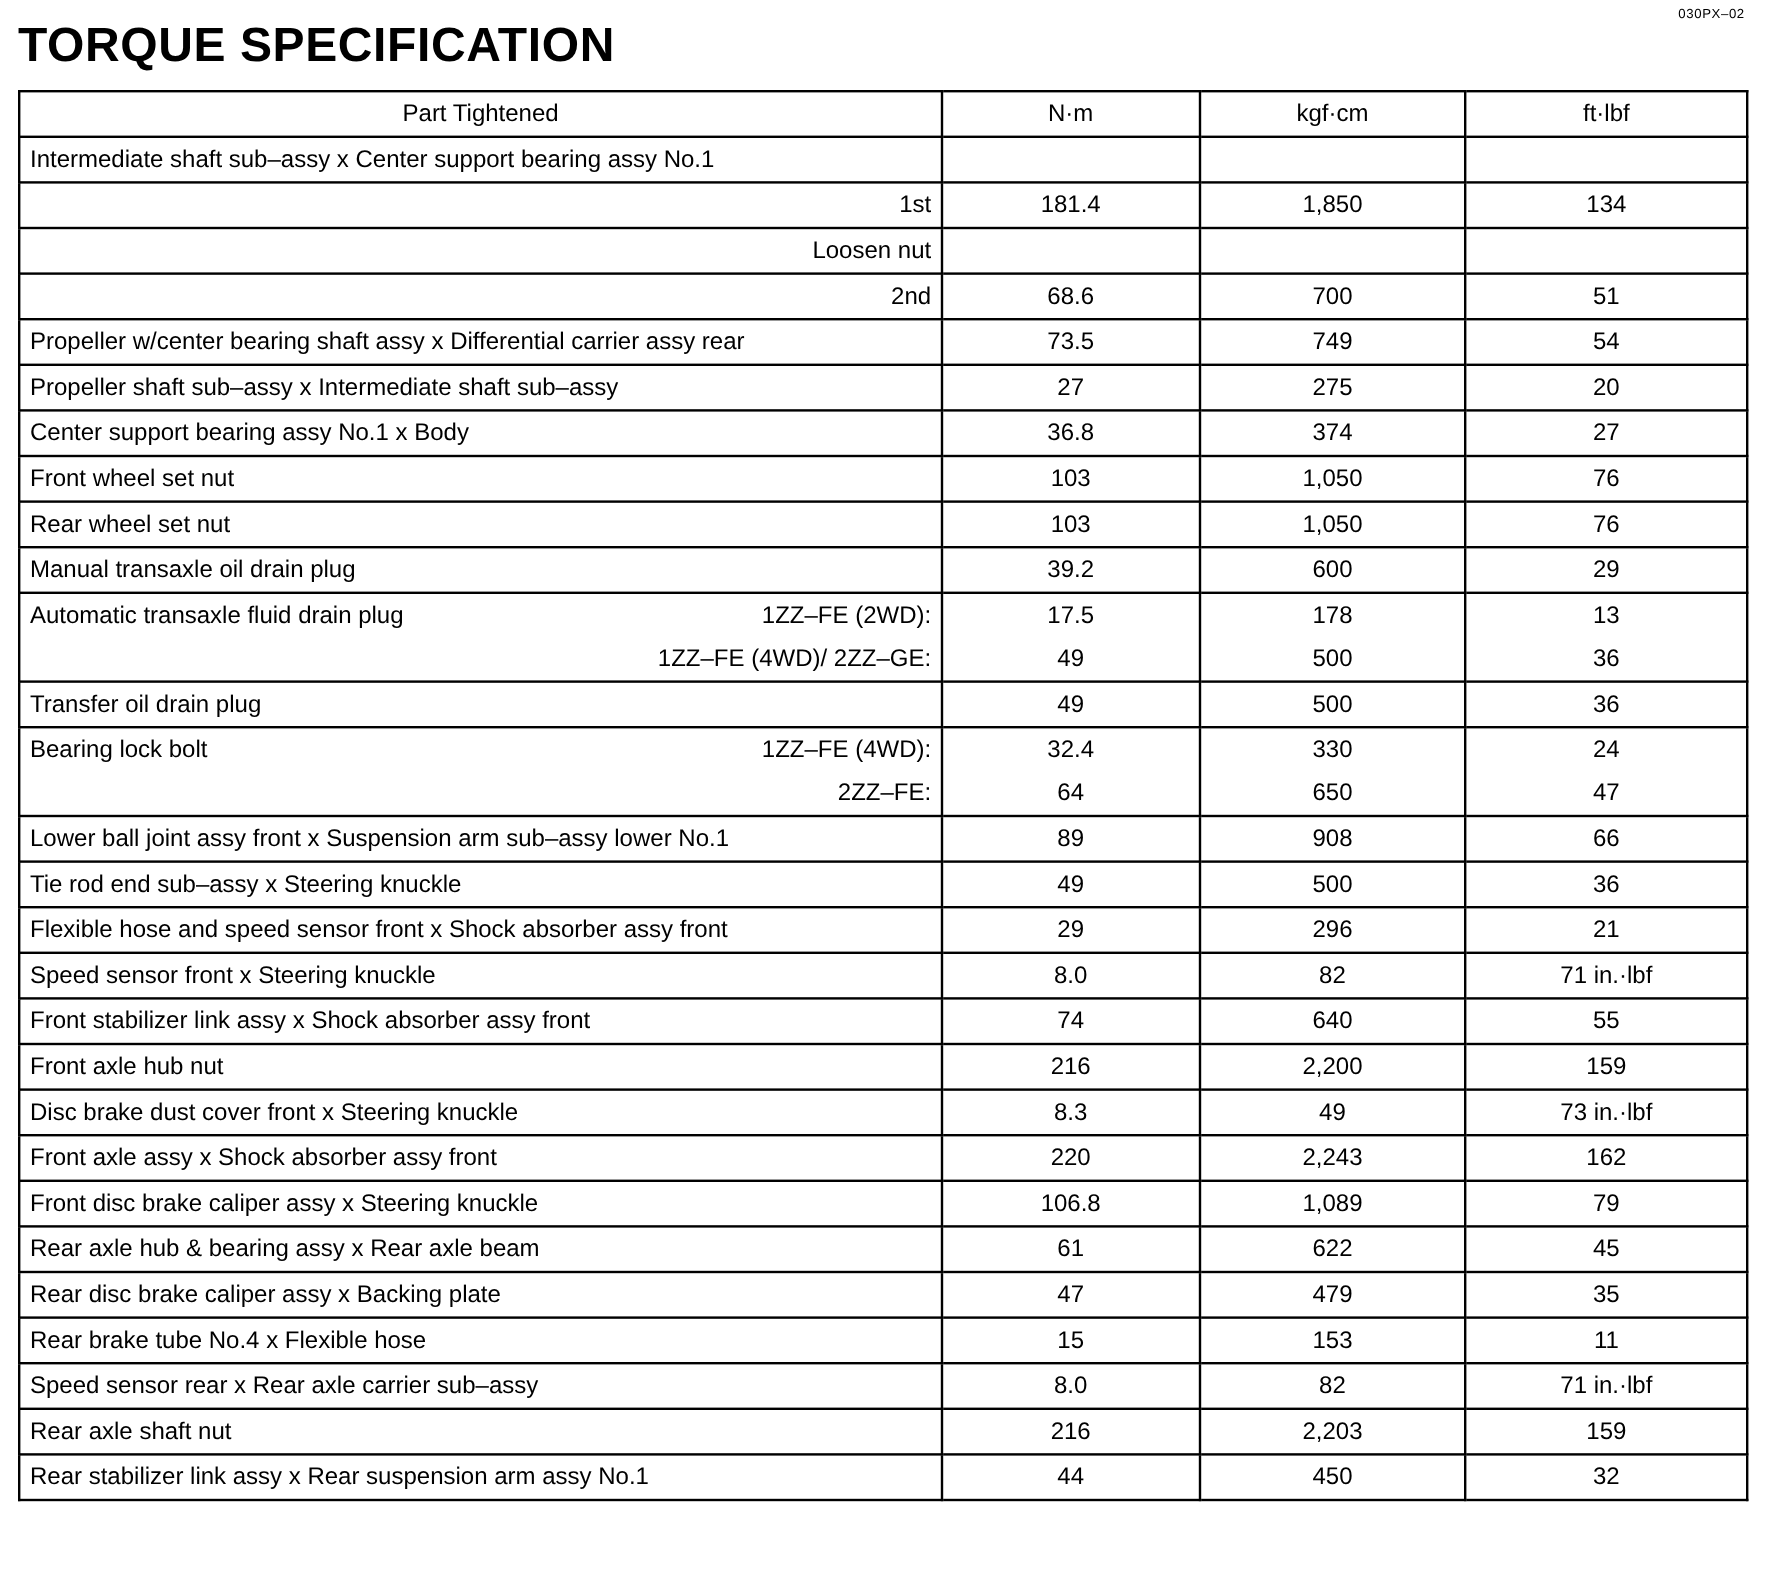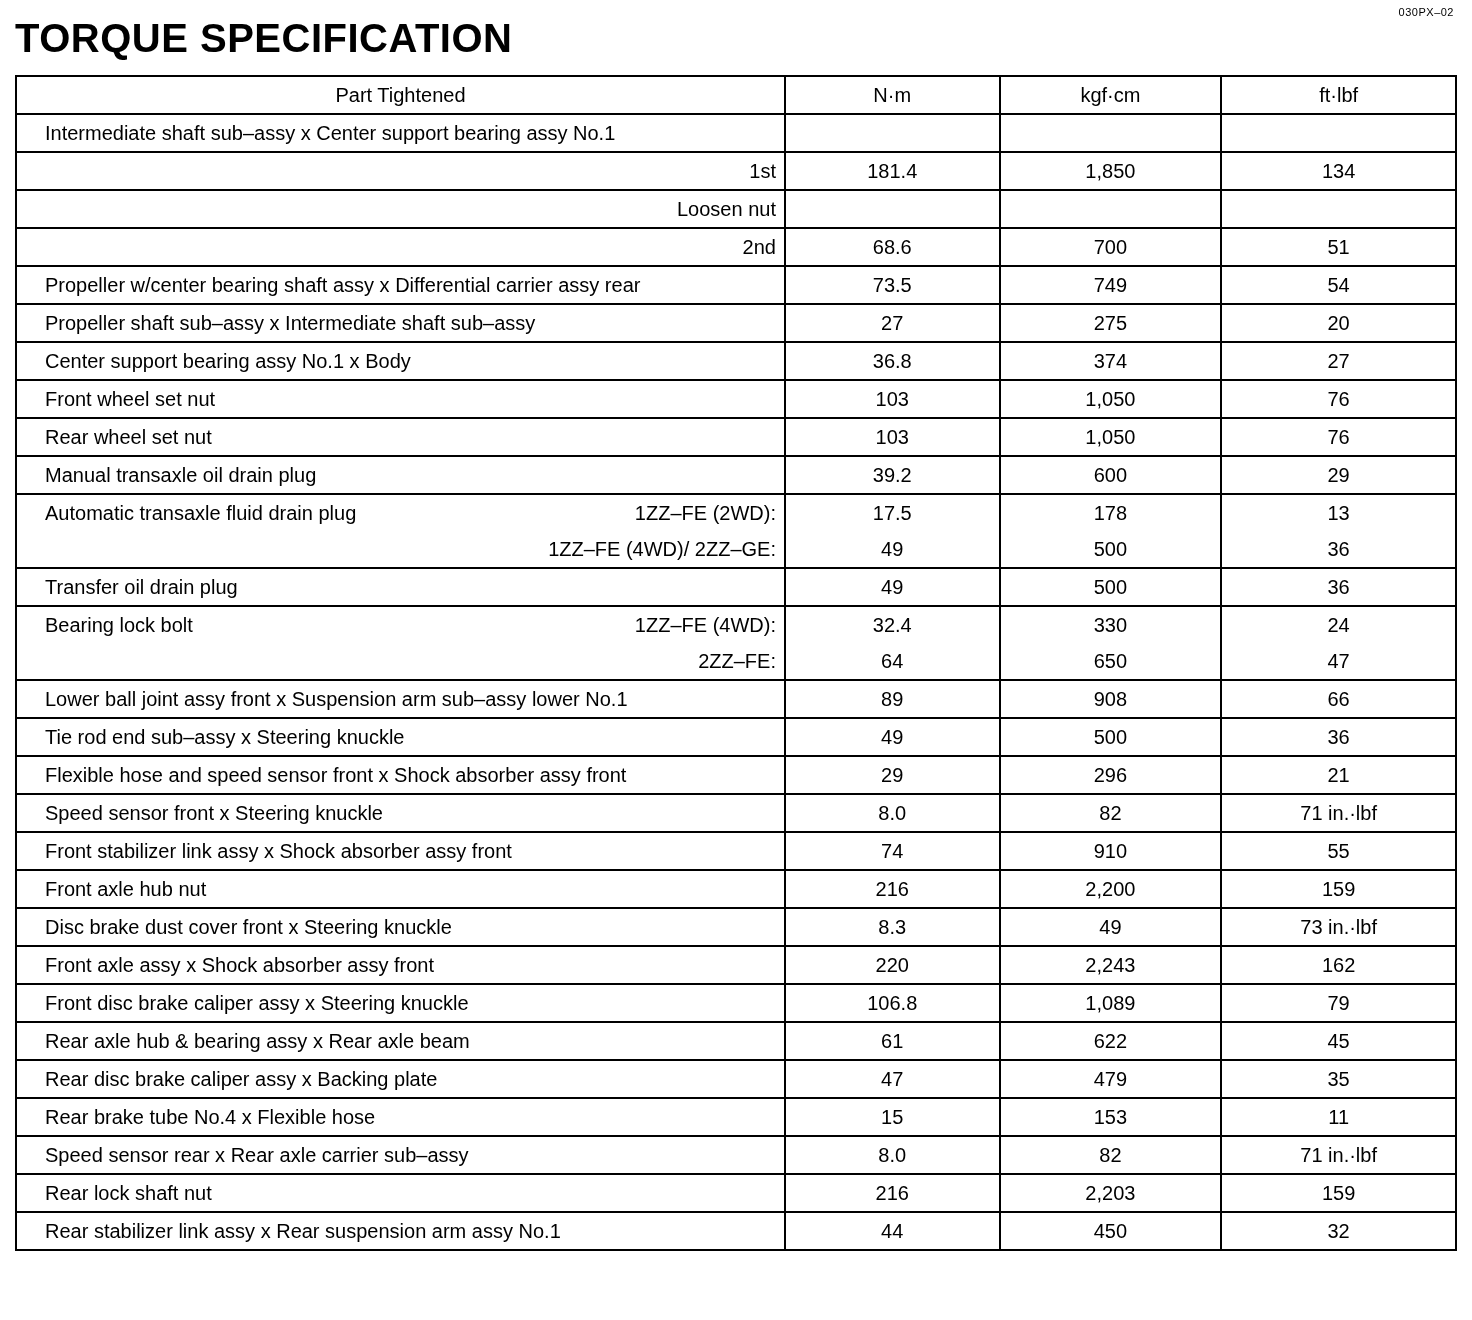--- a/index.html
+++ b/index.html
@@ -50,21 +50,20 @@
   table.torque th {
     font-weight: normal;
     text-align: center;
     line-height: 36px;
     border-radius: 10px;
   }
   td.part-cell .part-flex {
     display: flex;
     justify-content: space-between;
     align-items: flex-start;
-    margin-left: 20px;
   }
   td.part-cell .part-label {
     line-height: 36px;
     text-align: left;
   }
   td.part-cell .part-steps {
     text-align: right;
     margin-left: auto;
   }
   td.part-cell .part-steps div {
@@ -399,21 +398,21 @@
         <tr>
           <td class="part-cell">
             <div class="part-flex">
               <span class="part-label">Front stabilizer link assy x Shock absorber assy front</span>
             </div>
           </td>
           <td class="num-cell">
             <div>74</div>
           </td>
           <td class="num-cell">
-            <div>910</div>
+            <div>640</div>
           </td>
           <td class="num-cell">
             <div>55</div>
           </td>
         </tr>
         <tr>
           <td class="part-cell">
             <div class="part-flex">
               <span class="part-label">Front axle hub nut</span>
             </div>
@@ -536,21 +535,21 @@
           <td class="num-cell">
             <div>82</div>
           </td>
           <td class="num-cell">
             <div>71 in.·lbf</div>
           </td>
         </tr>
         <tr>
           <td class="part-cell">
             <div class="part-flex">
-              <span class="part-label">Rear lock shaft nut</span>
+              <span class="part-label">Rear axle shaft nut</span>
             </div>
           </td>
           <td class="num-cell">
             <div>216</div>
           </td>
           <td class="num-cell">
             <div>2,203</div>
           </td>
           <td class="num-cell">
             <div>159</div>

